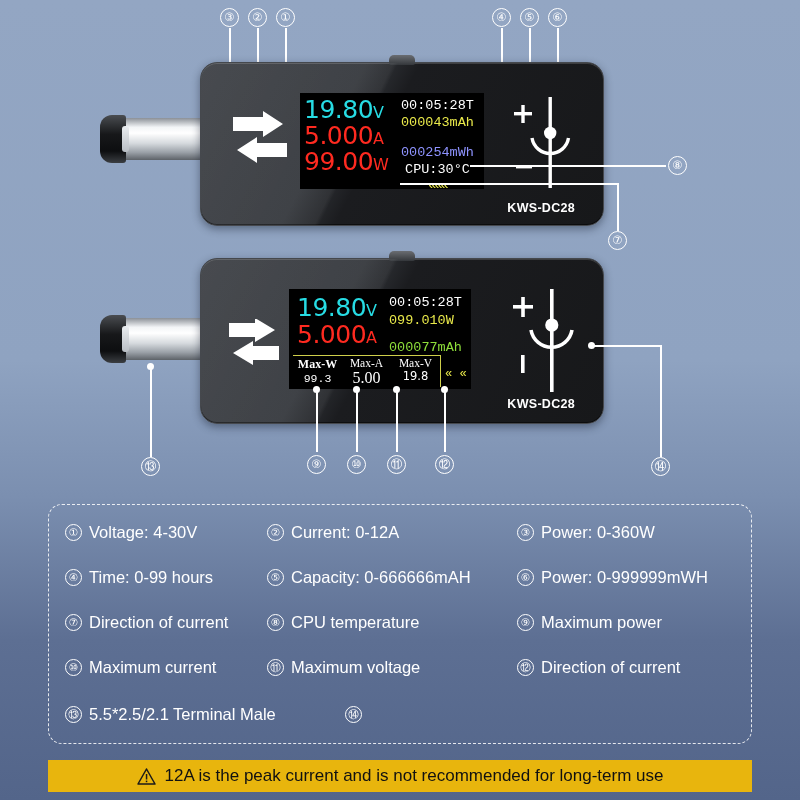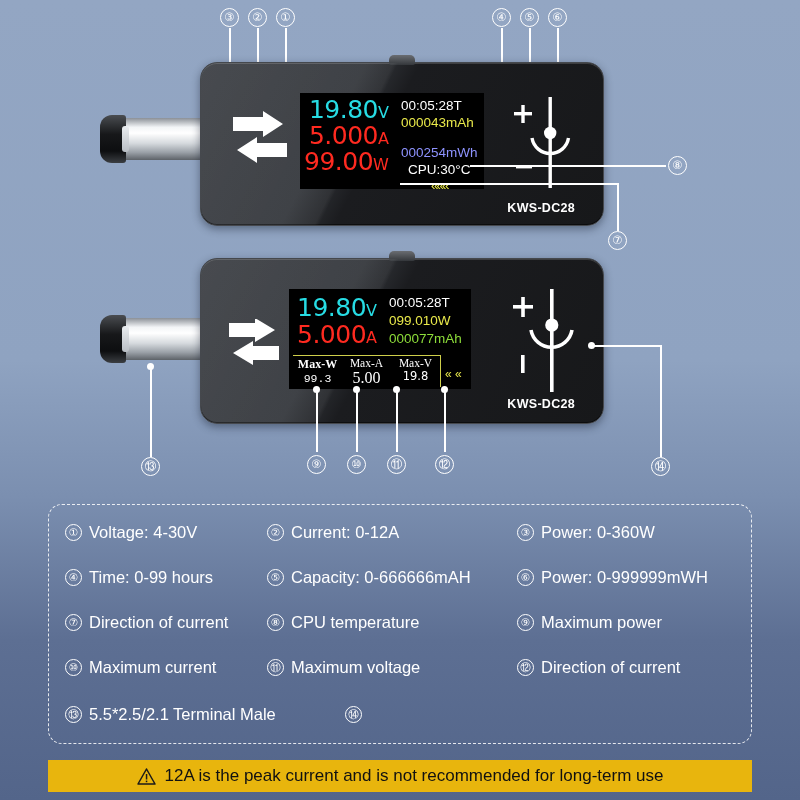--- a/index.html
+++ b/index.html
@@ -79,34 +79,34 @@
     border-radius: 3px;
     background: linear-gradient(to bottom, #e9ecef, #b9bec4);
   }
 
   
   .screen {
     position: absolute;
     background: #000000;
     overflow: hidden;
   }
-  .scr-left { position: absolute; text-align: right; }
+  .scr-left { position: absolute; }
   .scr-right { position: absolute; }
   .val { font-family: "DejaVu Sans", sans-serif; white-space: nowrap; }
 
   .v-big { font-size: 25px; letter-spacing: -.5px; }
   .v-unit { font-size: 16px; }
   .cyan { color: #27dce4; }
   .red  { color: #ff2a20; }
   .white{ color: #ffffff; }
   .yel  { color: #e9e94a; }
   .grn  { color: #8ede3a; }
   .blu  { color: #8e93ff; }
 
-  .small { font-size: 13.5px; font-family: Liberation Sans, sans-serif; white-space: nowrap; }
+  .small { font-size: 13.5px; font-family: Liberation Mono, monospace; white-space: nowrap; }
 
   .arrows { position: absolute; }
 
   
   .term { position: absolute; }
 
   
   .legend {
     position: absolute;
     left: 48px; top: 504px;
@@ -268,21 +268,21 @@
         <div class="val v-big">
           <span class="cyan">19.80</span><span class="cyan v-unit">V</span>
         </div>
         <div class="val v-big" style="margin-top:-2px;">
           <span class="red">5.000</span><span class="red v-unit">A</span>
         </div>
       </div>
       <div class="scr-right" style="left:100px; top:6px;">
         <div class="small white">00:05:28T</div>
         <div class="small yel" style="margin-top:3px;">099.010W</div>
-        <div class="small grn" style="margin-top:3px;">000077mAh</div>
+        <div class="small grn" style="margin-top:12px;">000077mAh</div>
       </div>
 
       <div style="position:absolute; left:4px; top:66px; width:148px; height:32px; border-top:1.4px solid #cfcf4a; border-right:1.4px solid #cfcf4a; display:flex;">
         <div style="flex:1; text-align:center; padding-top:1px;">
           <div class="white" style="font-family:'Liberation Serif',serif; font-size:12px;font-weight:bold;">Max-W</div>
           <div class="white" style="font-family:Liberation Mono, monospace; font-size:11.5px;">99.3</div>
         </div>
         <div style="flex:1; text-align:center; padding-top:1px;">
           <div class="white" style="font-family:'Liberation Serif',serif; font-size:11.5px;">Max-A</div>
           <div class="white" style="font-family:Liberation Serif, serif; font-size:16px;">5.00</div>

